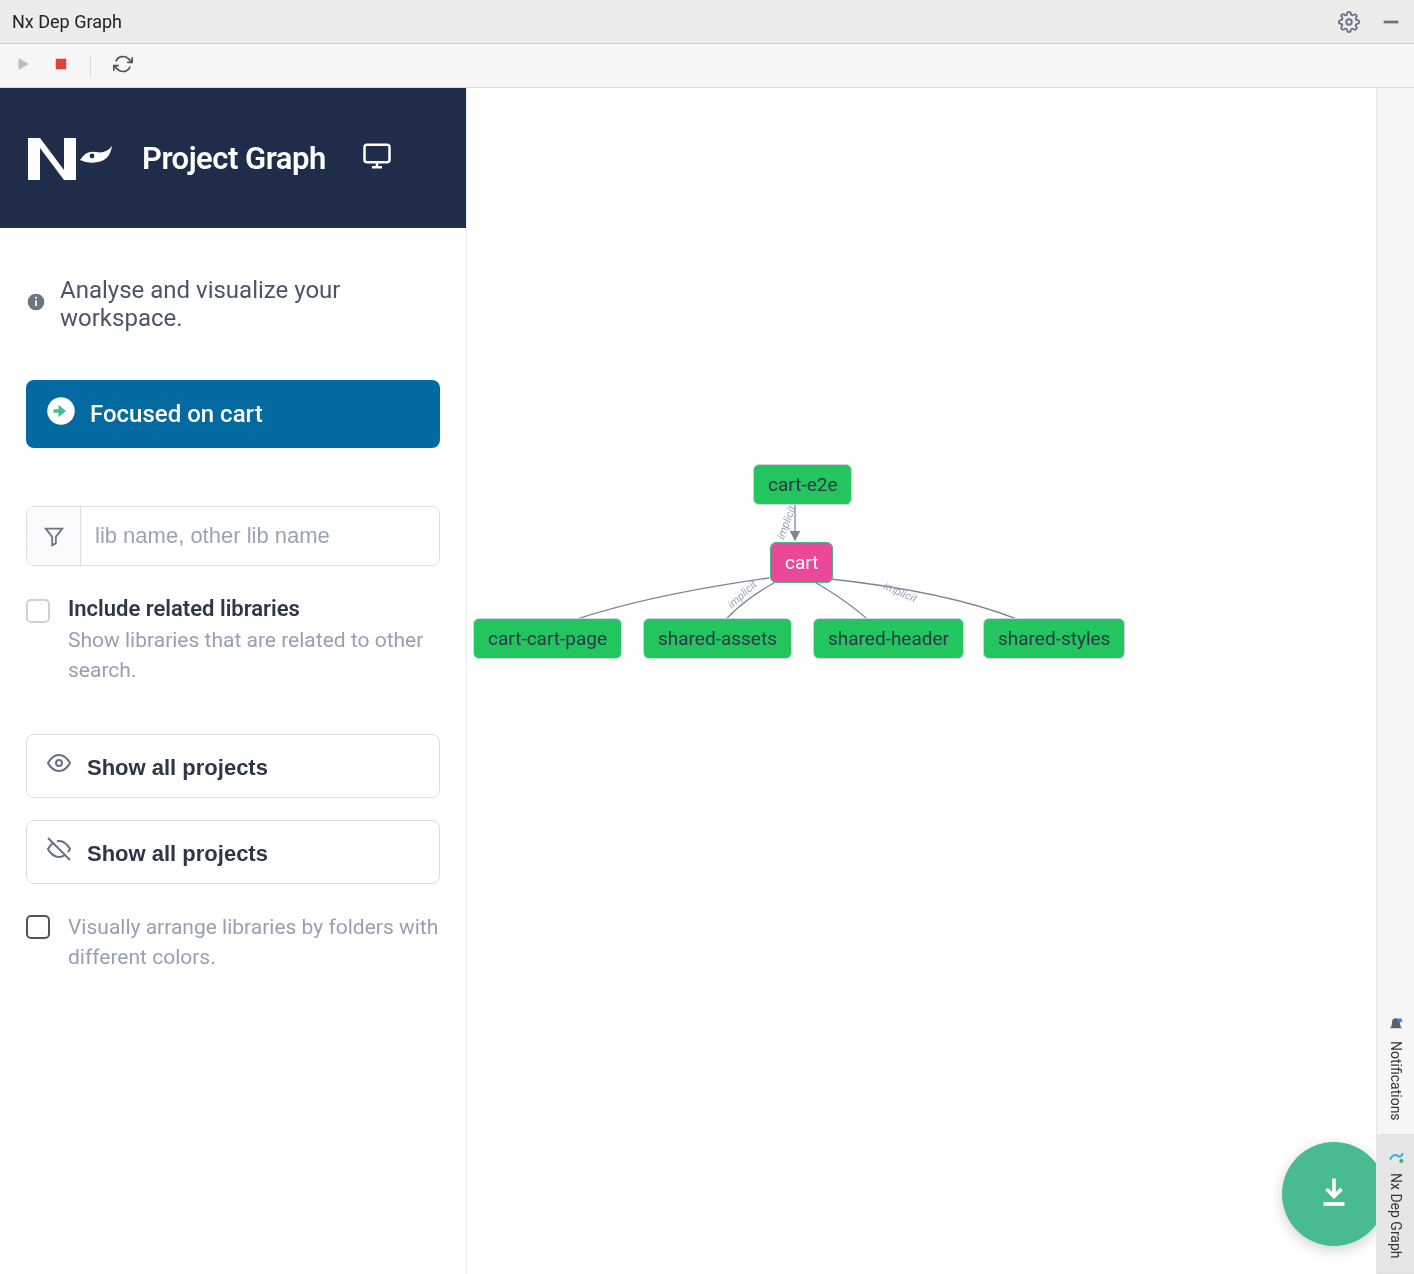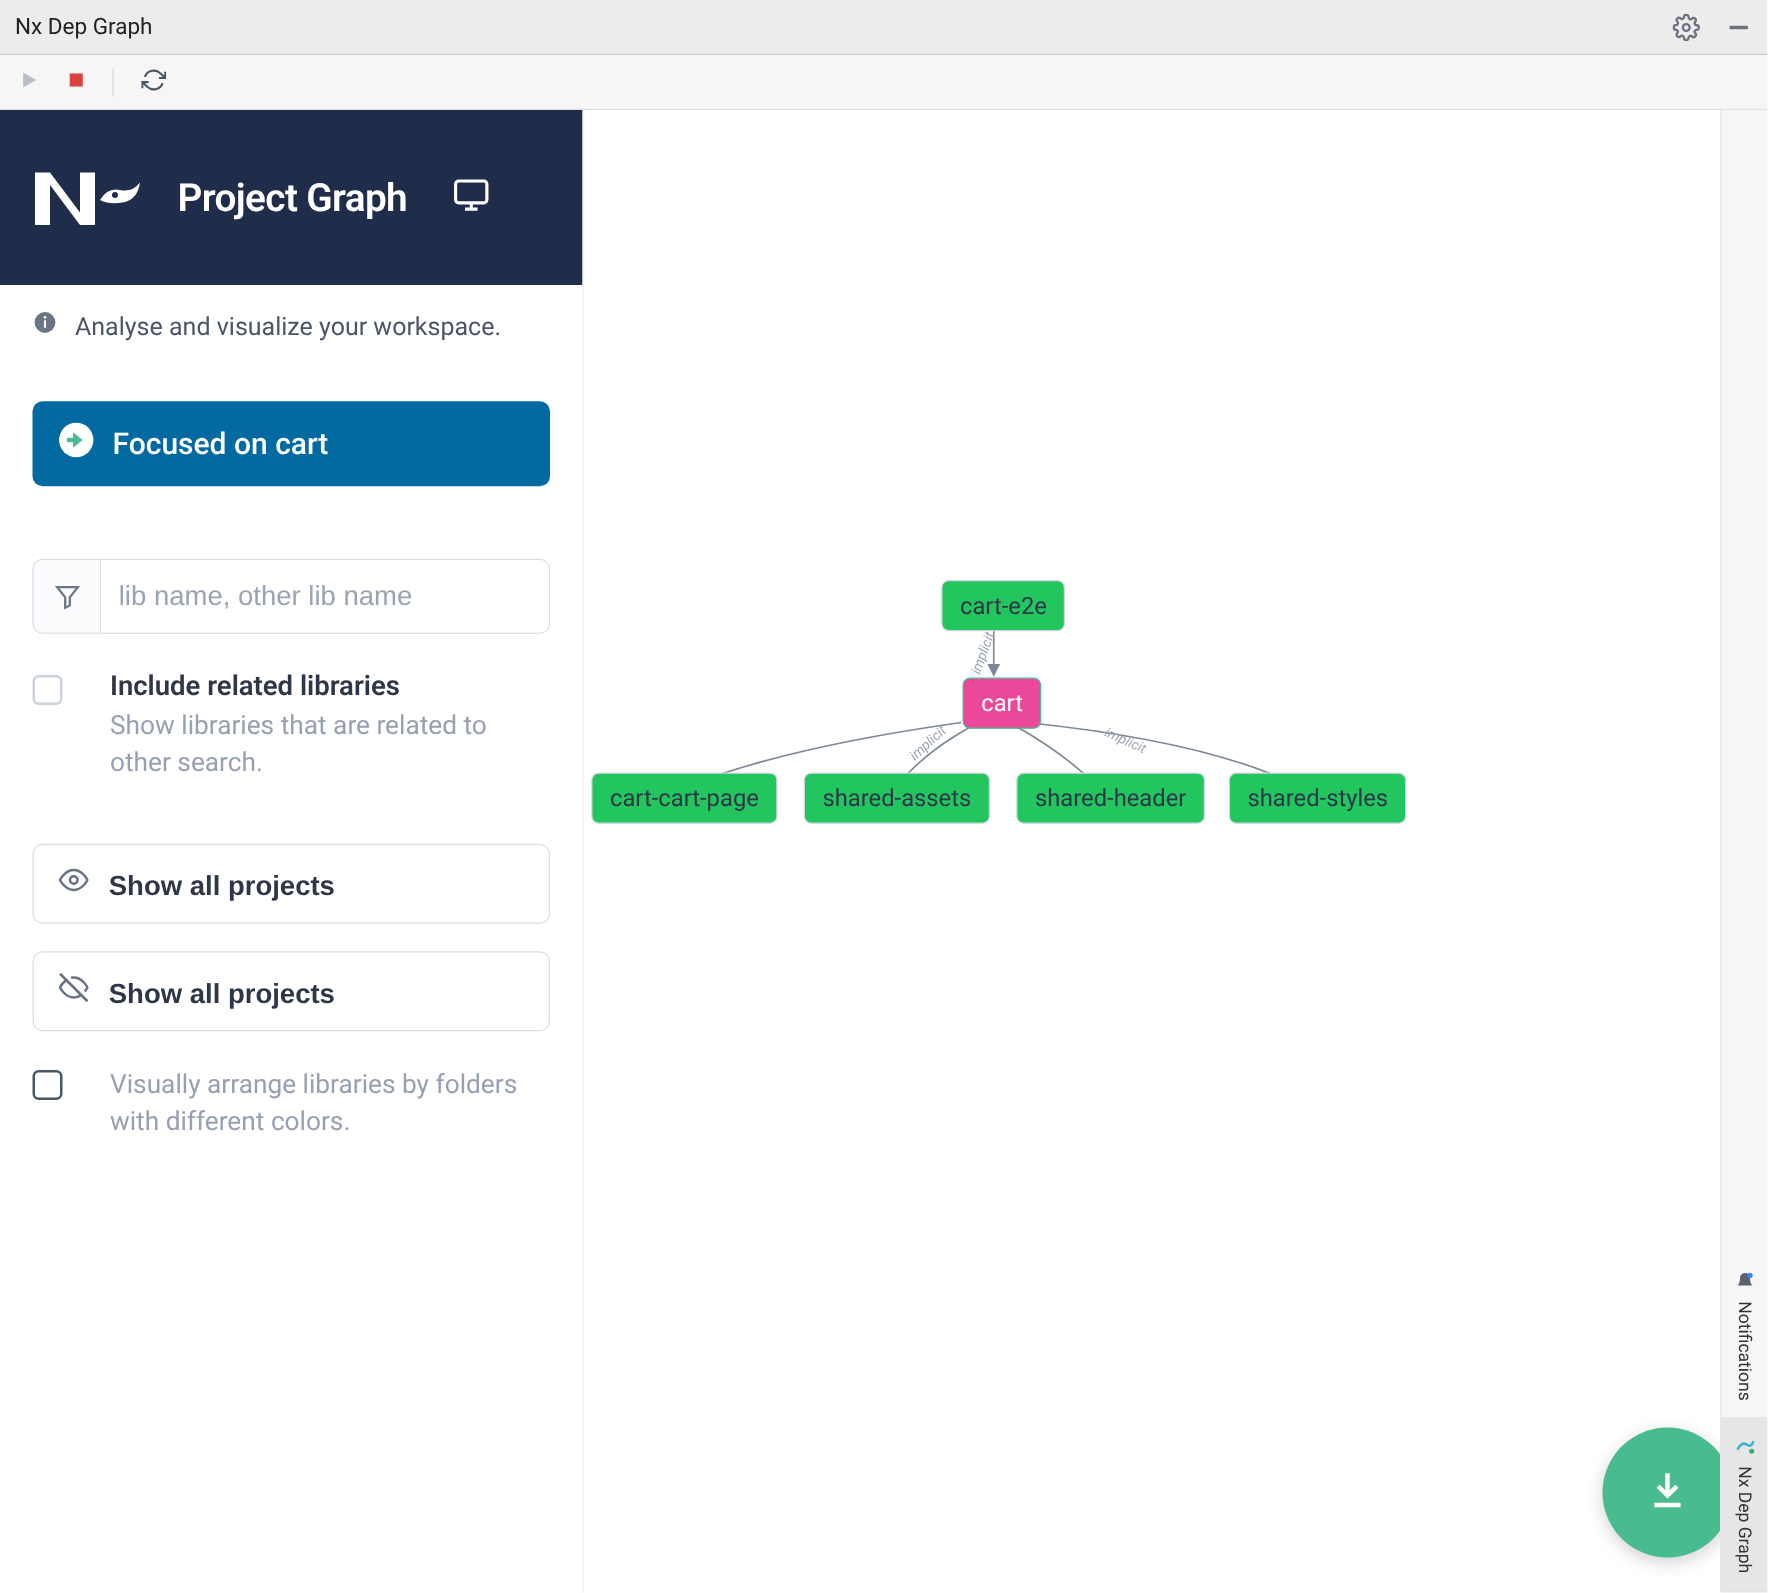--- a/index.html
+++ b/index.html
@@ -48,20 +48,21 @@
   }
 
   
   .sidebar {
     width: 467px;
     background: #fff;
     border-right: 1px solid #eee;
     display: flex;
     flex-direction: column;
     overflow: hidden;
+    gap: 28px;
   }
   .sidebar-header {
     background: #1f2d4a;
     color: #fff;
     padding: 40px 26px;
     display: flex;
     align-items: center;
     gap: 26px;
   }
   .nx-logo {
@@ -73,21 +74,21 @@
     letter-spacing: -0.5px;
   }
   .monitor-icon { margin-left: 10px; }
 
   .sidebar-body {
     padding: 20px 26px 0 26px;
   }
   .info-row {
     display: flex; align-items: center; gap: 14px;
     color: #4a5568;
-    font-size: 20px;
+    font-size: 24px;
     margin-bottom: 48px;
   }
 
   .focus-chip {
     background: #0369a1;
     color: #fff;
     border-radius: 8px;
     padding: 16px 20px;
     display: flex;
     align-items: center;
@@ -125,21 +126,21 @@
     gap: 18px;
     margin-bottom: 48px;
   }
   .checkbox {
     width: 24px; height: 24px;
     border: 2px solid #cbd2dc;
     border-radius: 5px;
     flex-shrink: 0;
     margin-top: 3px;
   }
-  .check-labels { flex:1;margin-left:20px; }
+  .check-labels { flex:1; }
   .check-title {
     font-size: 22px; font-weight: 600; color: #2d3748;
     margin-bottom: 4px;
   }
   .check-desc {
     font-size: 21px; color: #96a0b1; line-height: 1.45;
   }
 
   .action-btn {
     width: 100%;

